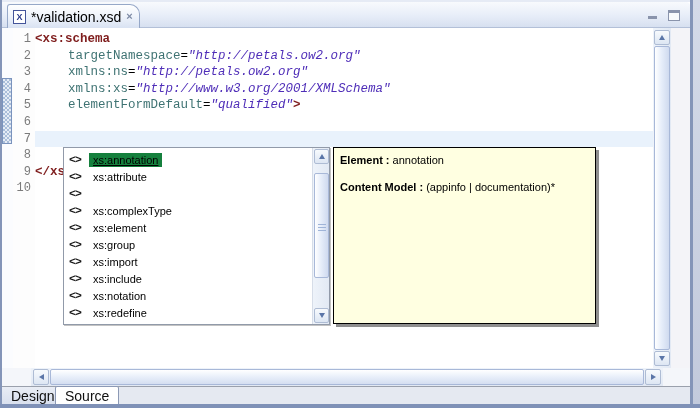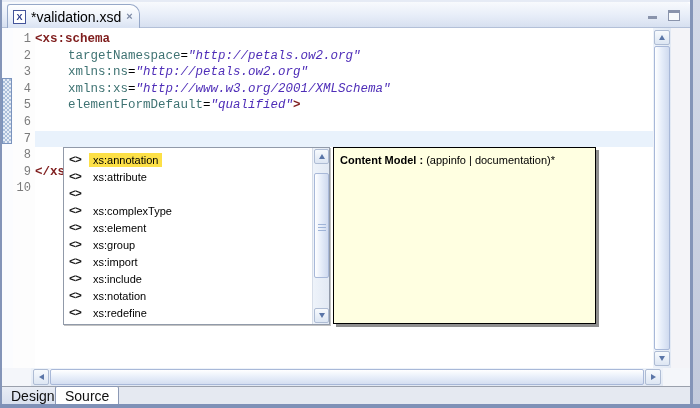--- a/index.html
+++ b/index.html
@@ -88,21 +88,21 @@
                  top:-1px; height:19px; }
 
   
   .ca-popup { position:absolute; left:63px; top:147px; width:267px; height:178px; background:#ffffff;
               border:1px solid #919aa9; box-shadow:1px 1px 0 #c3c3c3; z-index:20; }
   .ca-list { position:absolute; left:1px; top:1px; right:18px; bottom:1px; padding-top:2px; overflow:hidden; }
   .ca-item { height:17px; display:flex; align-items:center; padding-left:4px; }
   .ca-icon { font-family:"Liberation Mono", monospace; font-weight:bold; font-size:11.5px;
              letter-spacing:-1px; color:#141414; width:20px; }
   .ca-label { font-size:11px; color:#000; padding:1px 4px; }
-  .ca-item.selected .ca-label { background:#fde047; }
+  .ca-item.selected .ca-label { background:#15803d;text-decoration:underline; }
   .ca-scroll { position:absolute; right:0px; top:0px; width:17px; height:176px;
                background:linear-gradient(90deg,#eef3fa,#e2e9f4); border-left:1px solid #d6dde8; }
   .ca-scroll .up   { left:1px; top:1px;    width:15px; height:15px; }
   .ca-scroll .down { left:1px; top:160px;  width:15px; height:15px; }
   .ca-scroll .thumb { position:absolute; left:1px; top:25px; width:15px; height:105px;
                       background:linear-gradient(90deg,#ffffff,#e7eefa 45%,#cfdaef);
                       border:1px solid #a8b8d8; border-radius:2px; }
   .grip { position:absolute; left:3px; top:50px; width:8px; height:7px;
           background:repeating-linear-gradient(180deg,#9fb4d8 0,#9fb4d8 1px,transparent 1px,transparent 3px); }
 
@@ -245,16 +245,17 @@
       <div class="thumb">
           <span class="grip"></span>
         </div>
       <div class="sb-btn down">
           <span class="tri-down"></span>
         </div>
     </div>
   </div>
 
   <div class="doc-tip">
+    <div class="doc-line"><b>Element :</b><span> annotation</span></div>
     <div class="doc-line"><b>Content Model :</b><span> (appinfo | documentation)*</span></div>
   </div>
 
 </div>
 
 </body></html>

